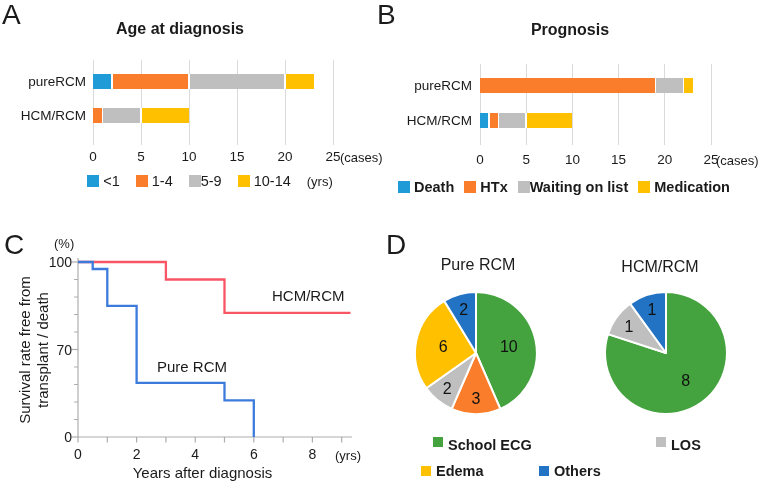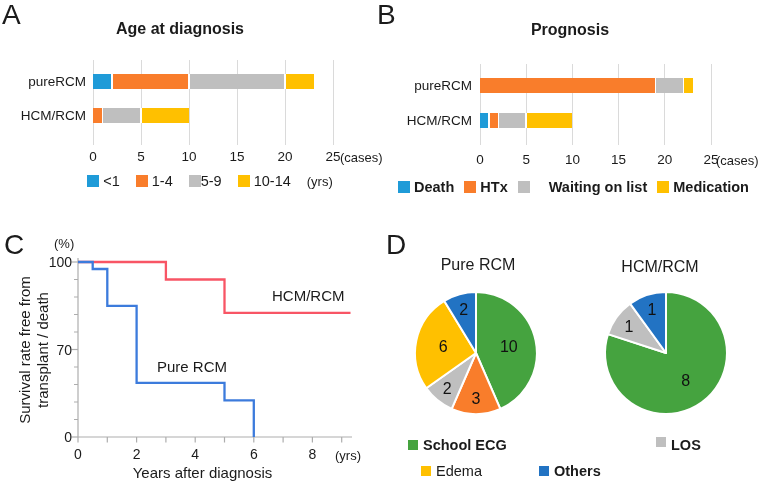--- a/index.html
+++ b/index.html
@@ -118,21 +118,21 @@
       <div style="position: absolute; left: 525.45px; top: 113px; width: 1.5px; height: 15px; background: rgb(255, 255, 255);"></div>
       <div style="position: absolute; left: 398px; top: 179px; width: 368px; display: flex; justify-content: flex-start; align-items: center; gap: 10px;">
         <div style="display: flex; align-items: center; gap: 4px; font-size: 14.5px; font-weight: 700; white-space: nowrap;">
           <div style="width: 12px; height: 12px; background: rgb(31, 155, 216); flex: 0 0 auto;"></div>
           <div>Death</div>
         </div>
         <div style="display: flex; align-items: center; gap: 4px; font-size: 14.5px; font-weight: 700; white-space: nowrap;">
           <div style="width: 12px; height: 12px; background: rgb(249, 125, 43); flex: 0 0 auto;"></div>
           <div>HTx</div>
         </div>
-        <div style="display: flex; align-items: center; gap: 19px; font-size: 14.5px; font-weight: 700; white-space: nowrap;">
+        <div style="display: flex; align-items: center; gap: 0; font-size: 14.5px; font-weight: 700; white-space: nowrap;">
           <div style="width: 12px; height: 12px; background: rgb(191, 191, 191); flex: 0 0 auto;"></div>
           <div>Waiting on list</div>
         </div>
         <div style="display: flex; align-items: center; gap: 4px; font-size: 14.5px; font-weight: 700; white-space: nowrap;">
           <div style="width: 12px; height: 12px; background: rgb(255, 192, 0); flex: 0 0 auto;"></div>
           <div>Medication</div>
         </div>
       </div>
     </div>
   <svg id="layer-svg" viewBox="0 0 766 487">
@@ -180,29 +180,29 @@
     </svg>
   <div id="layer-labels">
       <div style="position: absolute; left: 36px; top: 429px; width: 36px; text-align: right; font-size: 14px;">0</div>
       <div style="position: absolute; left: 36px; top: 341.5px; width: 36px; text-align: right; font-size: 14px;">70</div>
       <div style="position: absolute; left: 36px; top: 254px; width: 36px; text-align: right; font-size: 14px;">100</div>
       <div style="position: absolute; left: 63px; top: 446px; width: 30px; text-align: center; font-size: 14px;">0</div>
       <div style="position: absolute; left: 121.6px; top: 446px; width: 30px; text-align: center; font-size: 14px;">2</div>
       <div style="position: absolute; left: 180.2px; top: 446px; width: 30px; text-align: center; font-size: 14px;">4</div>
       <div style="position: absolute; left: 238.8px; top: 446px; width: 30px; text-align: center; font-size: 14px;">6</div>
       <div style="position: absolute; left: 297.4px; top: 446px; width: 30px; text-align: center; font-size: 14px;">8</div>
-      <div style="position: absolute; left: 408px; top: 437px; display: flex; align-items: center; gap: 5px; font-size: 14.5px; font-weight: 700; white-space: nowrap;">
+      <div style="position: absolute; left: 433px; top: 437px; display: flex; align-items: flex-start; gap: 5px; font-size: 14.5px; font-weight: 700; white-space: nowrap;">
         <div style="width: 10px; height: 10px; background: rgb(69, 163, 63); flex: 0 0 auto;"></div>
         <div>School ECG</div>
       </div>
       <div style="position: absolute; left: 656px; top: 437px; display: flex; align-items: flex-start; gap: 5px; font-size: 14.5px; font-weight: 700; white-space: nowrap;">
         <div style="width: 10px; height: 10px; background: rgb(191, 191, 191); flex: 0 0 auto;"></div>
         <div>LOS</div>
       </div>
-      <div style="position: absolute; left: 421px; top: 463px; display: flex; align-items: center; gap: 5px; font-size: 14.5px; font-weight: 400; white-space: nowrap;">
+      <div style="position: absolute; left: 421px; top: 463px; display: flex; align-items: center; gap: 5px; font-size: 14.5px; font-weight: 700; white-space: nowrap;">
         <div style="width: 10px; height: 10px; background: rgb(255, 192, 0); flex: 0 0 auto;"></div>
         <div>Edema</div>
       </div>
       <div style="position: absolute; left: 539px; top: 463px; display: flex; align-items: center; gap: 5px; font-size: 14.5px; font-weight: 700; white-space: nowrap;">
         <div style="width: 10px; height: 10px; background: rgb(34, 115, 195); flex: 0 0 auto;"></div>
         <div>Others</div>
       </div>
     </div>
 </div>
 

